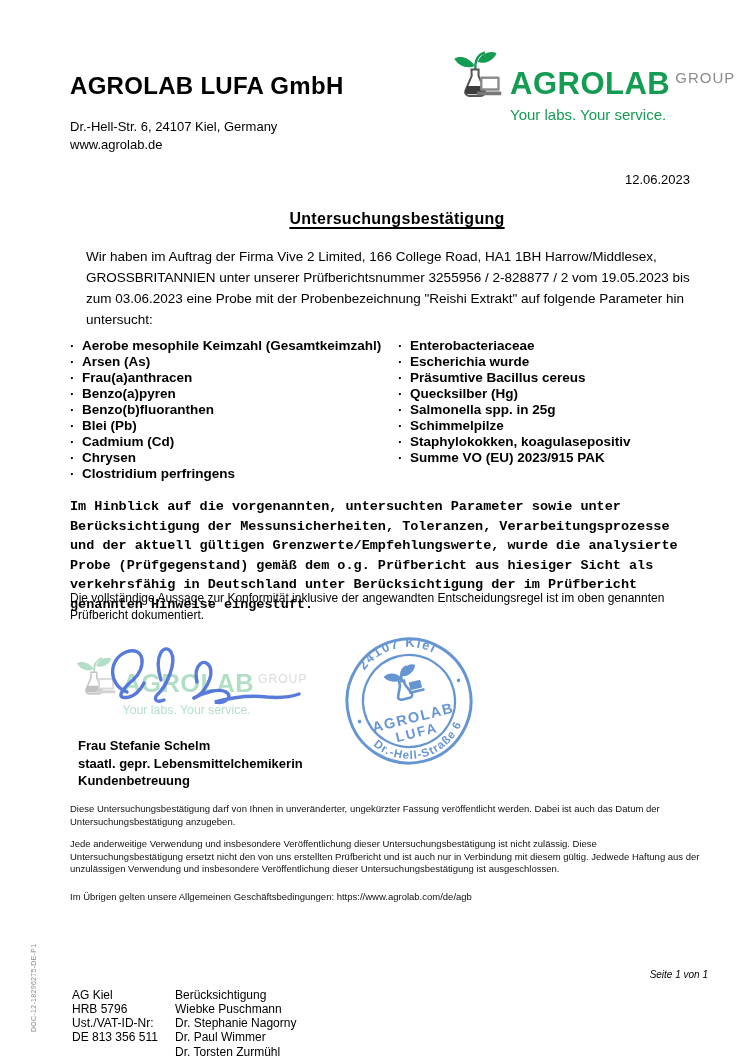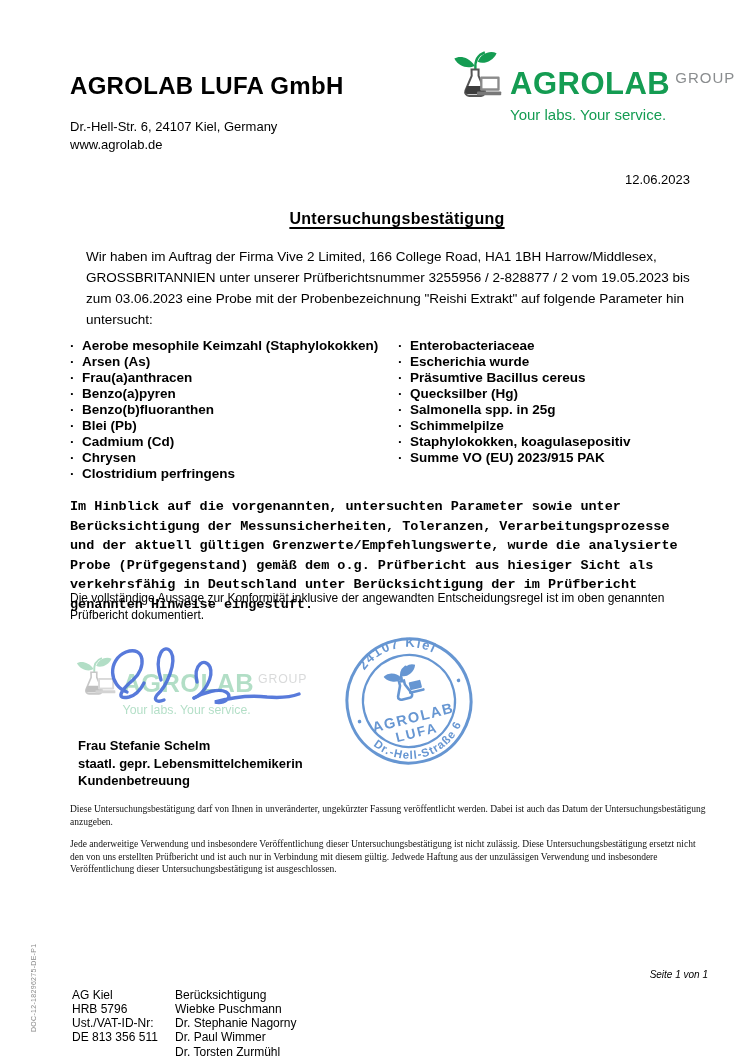--- a/index.html
+++ b/index.html
@@ -29,21 +29,21 @@
   .col-left{width:328px;flex:0 0 auto;}
   .concl{position:absolute;left:70px;top:497px;width:624px;font-size:13.5px;font-weight:bold;line-height:1.45;font-family:Liberation Mono, monospace;}
   .conf{position:absolute;left:70px;top:590px;width:638px;font-size:12px;line-height:1.4;}
   
   .sigzone{position:absolute;left:75px;top:648px;width:250px;height:85px;}
   .watermark{opacity:.32;transform:scale(.82);transform-origin:left top;}
   .sig-svg{position:absolute;left:18px;top:-8px;}
   .signame{position:absolute;left:78px;top:737px;font-size:13px;font-weight:bold;line-height:1.35;}
   .stamp{position:absolute;left:341px;top:633px;}
   
-  .legal{position:absolute;left:70px;width:636px;font-size:9.5px;line-height:1.32;color:#111;font-family:Liberation Serif, serif;}
+  .legal{position:absolute;left:70px;width:636px;font-size:9.5px;line-height:1.32;color:#111;}
   .legal1{top:803px;} .legal2{top:838px;} .legal3{top:891px;}
   
   .pagenum{position:absolute;right:42px;top:969px;font-size:10px;font-style:italic;}
   .footer{position:absolute;left:72px;top:988px;display:flex;font-size:12px;line-height:1.18;}
   .fcol1{width:103px;flex:0 0 auto;}
   .doccode{position:absolute;left:30px;top:1032px;transform:rotate(-90deg);transform-origin:left top;
            font-size:7px;color:#8a8a8a;letter-spacing:.3px;white-space:nowrap;}
   :root{--green:#149c52;--stampblue:#5288cc;--sigblue:#4a6fd8;}
 </style>
 </head>
@@ -85,21 +85,21 @@
     </div>
   </div>
 
   <div class="date">12.06.2023</div>
   <div class="title">Untersuchungsbestätigung</div>
 
   <div class="intro">Wir haben im Auftrag der Firma Vive 2 Limited, 166 College Road, HA1 1BH Harrow/Middlesex, GROSSBRITANNIEN unter unserer Prüfberichtsnummer 3255956 / 2-828877 / 2 vom 19.05.2023 bis zum 03.06.2023 eine Probe mit der Probenbezeichnung "Reishi Extrakt" auf folgende Parameter hin untersucht:</div>
 
   <div class="params">
     <ul class="col-left">
-      <li>Aerobe mesophile Keimzahl (Staphylokokken)</li>
+      <li>Aerobe mesophile Keimzahl (Gesamtkeimzahl)</li>
       <li>Arsen (As)</li>
       <li>Frau(a)anthracen</li>
       <li>Benzo(a)pyren</li>
       <li>Benzo(b)fluoranthen</li>
       <li>Blei (Pb)</li>
       <li>Cadmium (Cd)</li>
       <li>Chrysen</li>
       <li>Clostridium perfringens</li>
     </ul>
     <ul>
@@ -170,20 +170,21 @@
         <rect x="72" y="50" width="12" height="8" rx="1" fill="#5288cc" stroke="none"></rect>
         <rect x="70" y="59" width="16" height="2.6" rx="1" fill="#5288cc" stroke="none"></rect>
       </g>
       <text x="68" y="90" text-anchor="middle" font-family="Liberation Sans, DejaVu Sans, sans-serif" font-size="14.5" font-weight="bold" fill="#5288cc" letter-spacing="1.5">AGROLAB</text>
       <text x="68" y="105" text-anchor="middle" font-family="Liberation Sans, DejaVu Sans, sans-serif" font-size="13.5" font-weight="bold" fill="#5288cc" letter-spacing="2">LUFA</text>
     </g>
   </svg>
 
   <div class="legal legal1">Diese Untersuchungsbestätigung darf von Ihnen in unveränderter, ungekürzter Fassung veröffentlicht werden. Dabei ist auch das Datum der Untersuchungsbestätigung anzugeben.</div>
   <div class="legal legal2">Jede anderweitige Verwendung und insbesondere Veröffentlichung dieser Untersuchungsbestätigung ist nicht zulässig. Diese Untersuchungsbestätigung ersetzt nicht den von uns erstellten Prüfbericht und ist auch nur in Verbindung mit diesem gültig. Jedwede Haftung aus der unzulässigen Verwendung und insbesondere Veröffentlichung dieser Untersuchungsbestätigung ist ausgeschlossen.</div>
+  <div class="legal legal3">Im Übrigen gelten unsere Allgemeinen Geschäftsbedingungen: https://www.agrolab.com/de/agb</div>
 
   <div class="pagenum">Seite 1 von 1</div>
 
   <div class="footer">
     <div class="fcol1">
       <div>AG Kiel</div>
       <div>HRB 5796</div>
       <div>Ust./VAT-ID-Nr:</div>
       <div>DE 813 356 511</div>
     </div>

